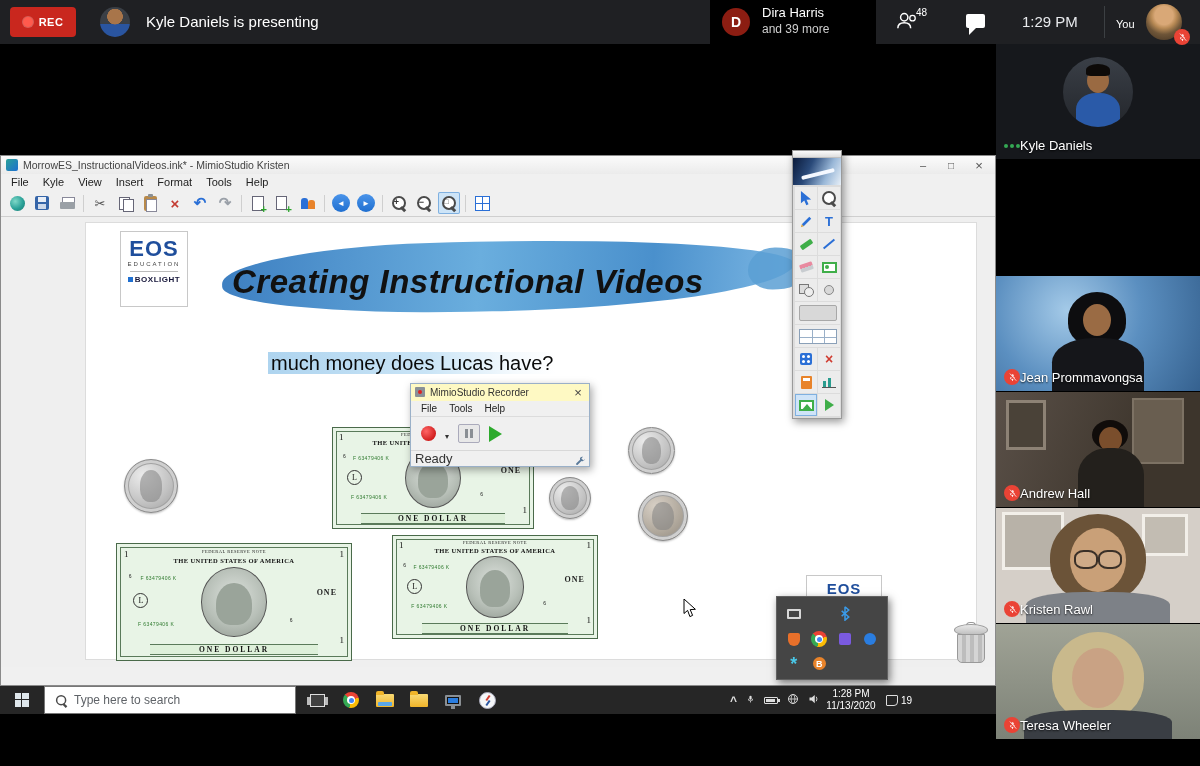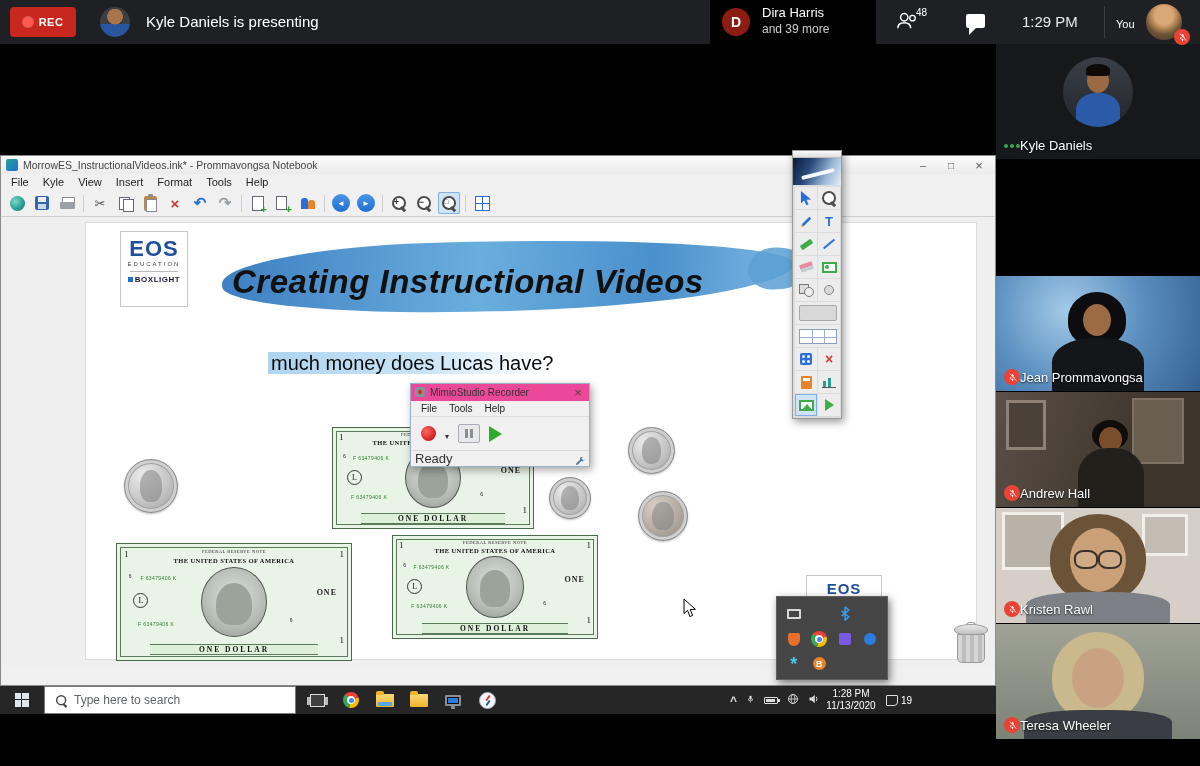--- a/index.html
+++ b/index.html
@@ -164,21 +164,21 @@
     color:#111;letter-spacing:.5px;white-space:nowrap}
   .q-line{position:absolute;font-size:20px;color:#0a0a0a;white-space:nowrap}
   .q1{left:182px;top:102px}
   .q2{left:182px;top:129px}
   .q1 span{background:linear-gradient(90deg,#8fc3e8 0%,#a5cfee 78%,rgba(165,207,238,0) 88%);padding:2px 3px}
   .q2 span{background:linear-gradient(90deg,#aed4ef 0%,#c9e4f6 55%,rgba(201,228,246,.2) 85%,transparent 100%);padding:0 3px}
 
   
   .recorder{position:absolute;left:324px;top:160px;width:180px;height:84px;background:#f0f0f0;
     border:1px solid #9ab0c8;box-shadow:2px 3px 8px rgba(0,0,0,.35);z-index:6}
-  .rec-title{position:absolute;left:0;top:0;right:0;height:32px;background:#ec4899;border-bottom:1px solid #e0e0e0}
+  .rec-title{position:absolute;left:0;top:0;right:0;height:32px;background:#fef9c3;border-bottom:1px solid #e0e0e0}
   .rec-title-ico{position:absolute;left:4px;top:3px;width:10px;height:10px;background:#8a9096;border-radius:1px}
   .rec-title-ico::after{content:"";position:absolute;left:3px;top:3px;width:4px;height:4px;border-radius:50%;background:#d22}
   .rec-title-text{position:absolute;left:19px;top:0;height:17px;line-height:17px;font-size:10px;color:#333}
   .rec-close{position:absolute;right:3px;top:0;width:16px;height:17px;display:flex;align-items:center;justify-content:center;color:#444;font-size:11px}
   .rec-menus{position:absolute;left:0;top:17px;right:0;height:15px;background:#f0f0f0;display:flex;padding-left:4px}
   .rec-menus span{font-size:10px;color:#222;padding:0 6px;line-height:15px}
   .rec-ctrls{position:absolute;left:0;top:32px;right:0;height:34px;display:flex;align-items:center;gap:9px;padding-left:10px;border-top:1px solid #dcdcdc}
   .rec-record{width:15px;height:15px;border-radius:50%;background:radial-gradient(circle at 35% 35%,#f66,#d11f1f 70%)}
   .rec-dd::before{content:"\25BE";color:#333;font-size:8px}
   .rec-pause{width:22px;height:19px;background:#e8e8e8;border:1px solid #aab;border-radius:2px;display:flex;align-items:center;justify-content:center;gap:2px}
@@ -354,21 +354,21 @@
           <line x1="5" y1="1.5" x2="22" y2="20.5" stroke="#fff" stroke-width="2"></line>
         </svg>
     </span>
   </div>
 
   <div class="edge-strip"></div>
 
   <div class="nbwindow">
     <div class="titlebar">
       <span class="win-ico"></span>
-      <span class="win-title">MorrowES_InstructionalVideos.ink* - Prommavongsa Notebook</span>
+      <span class="win-title">MorrowES_InstructionalVideos.ink* - MimioStudio Kristen</span>
       <span class="win-ctrls">
         <span class="wc g-min"></span>
         <span class="wc g-max"></span>
         <span class="wc g-close"></span>
       </span>
     </div>
     <div class="menubar">
       <span class="menu-item">File</span>
       <span class="menu-item">Kyle</span>
       <span class="menu-item">View</span>

